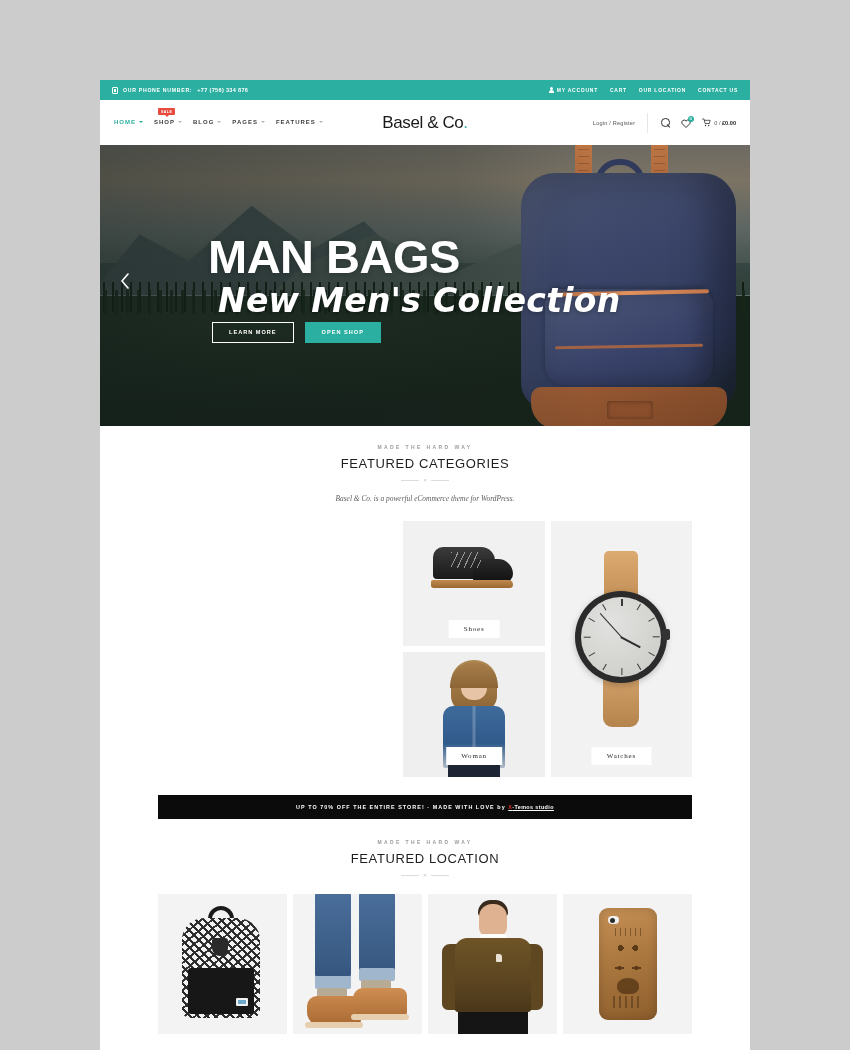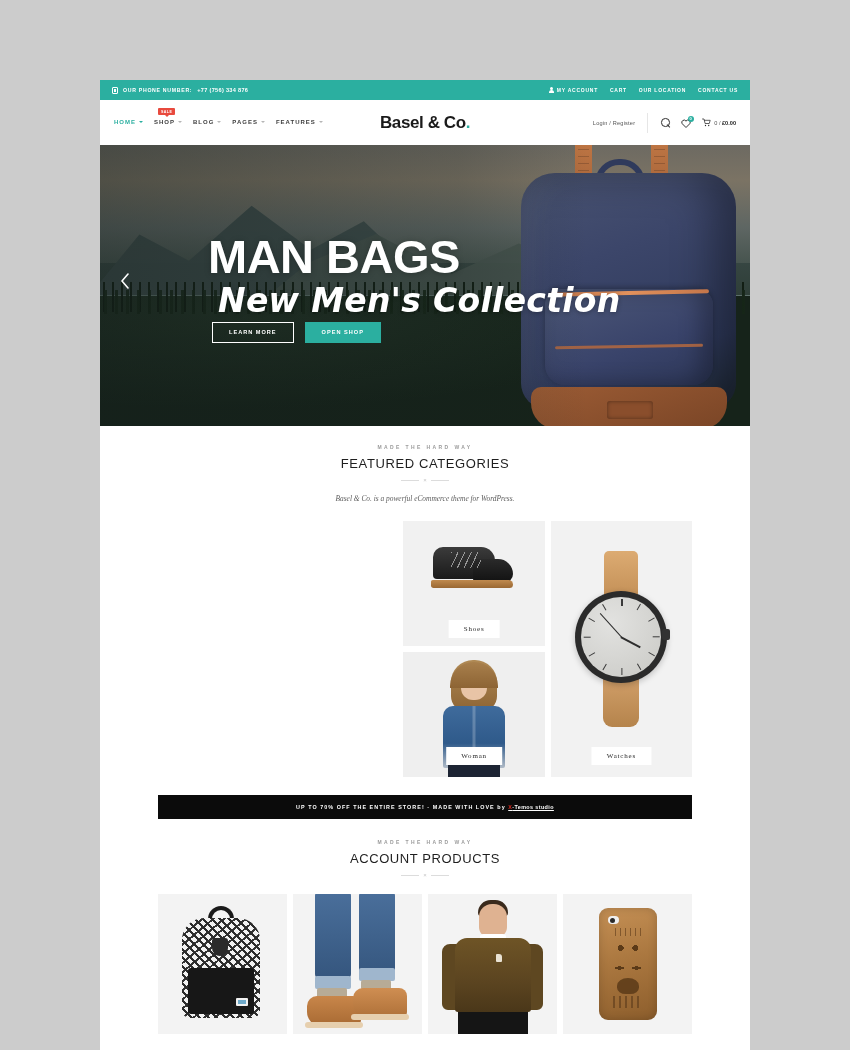--- a/index.html
+++ b/index.html
@@ -65,21 +65,21 @@
     background:#e84a3e; color:#fff;
     font-size:3.6px; font-weight:bold; letter-spacing:.4px;
     padding:1.6px 3px; border-radius:1px;
   }
   .sale-badge::after {
     content:""; position:absolute; left:7px; bottom:-2px;
     width:0;height:0;border-left:2px solid transparent;border-right:2px solid transparent;border-top:2px solid #e84a3e;
   }
   .logo {
     position:absolute; left:50%; top:50%; transform:translate(-50%,-50%);
-    font-size: 17px; font-weight: bold; letter-spacing:-0.4px; color:#1a1a1a;
+    font-size: 17px; font-weight: normal; letter-spacing:-0.4px; color:#1a1a1a;
     white-space:nowrap;
   }
   .logo .dot { color:#2bafa0; }
   .header-right {
     margin-left:auto; display:flex; align-items:center; gap:0;
   }
   .login-link {
     font-size:5.6px; color:#555; letter-spacing:.2px; padding-right:12px;
     border-right:1px solid #e6e6e6; line-height:20px;
   }
@@ -684,21 +684,21 @@
 
     </div>
   </div>
 
   <div class="promo">
     <div class="promo-text"><span>UP TO 70% OFF THE ENTIRE STORE! - MADE WITH LOVE </span><span class="lower">by </span><span class="studio"><span class="xred">X</span><span>-Temos studio</span></span></div>
   </div>
 
   <div class="section" style="padding-top:20px;">
     <div class="sec-eyebrow">MADE THE HARD WAY</div>
-    <h2 class="sec-title">ACCOUNT PRODUCTS</h2>
+    <h2 class="sec-title">FEATURED LOCATION</h2>
     <div class="sec-div">
       <span class="ln"></span>
       <span class="x">×</span>
       <span class="ln"></span>
     </div>
 
     <div class="prod-grid">
 
       <div class="prod">
         <div class="pb-handle"></div>

